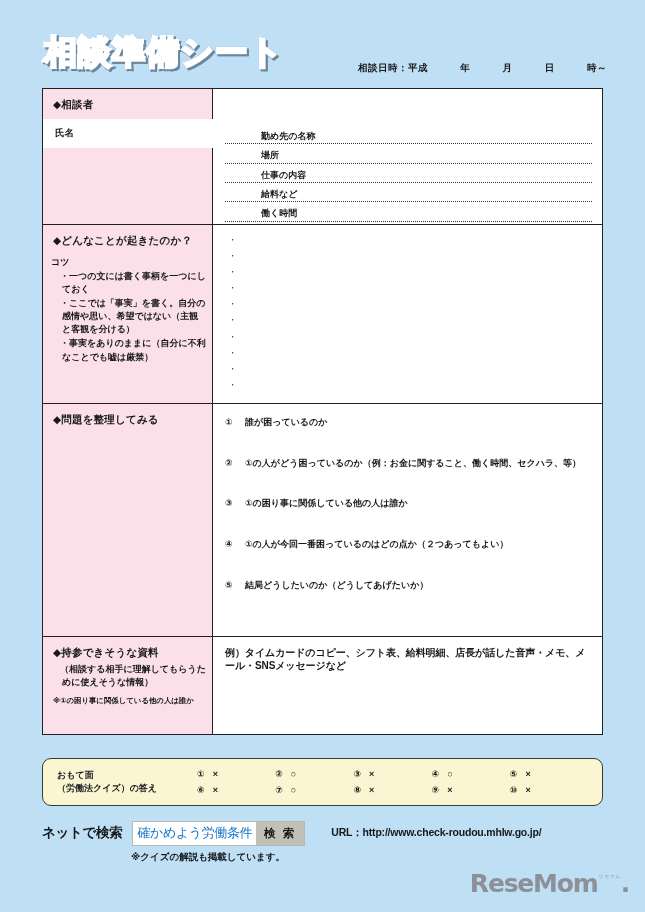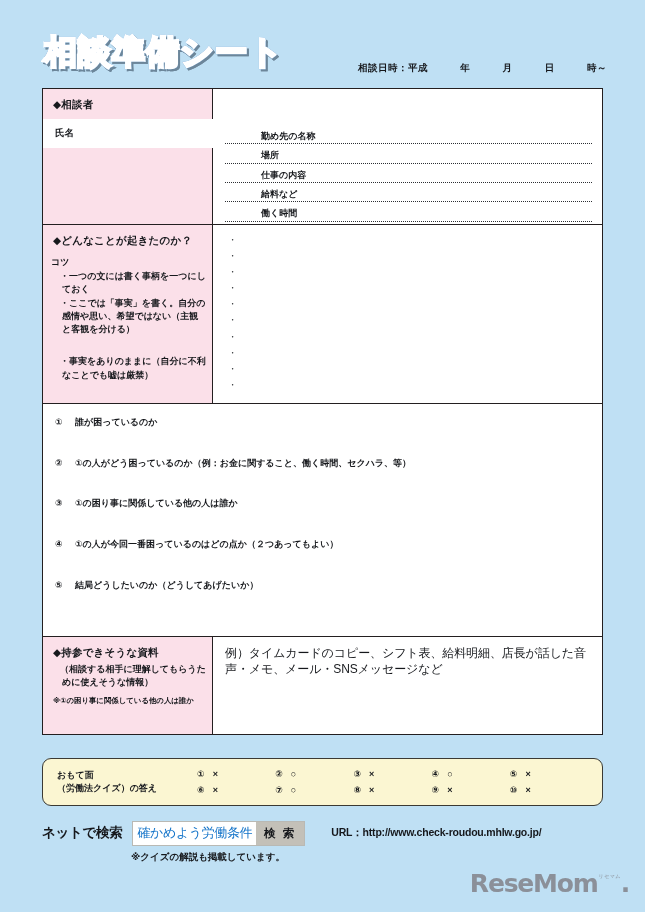--- a/index.html
+++ b/index.html
@@ -160,22 +160,22 @@
     color: #16181c;
     margin-bottom: 29px;
     line-height: 1.3;
   }
   .q-item:last-child { margin-bottom: 6px; }
   .q-num { width: 20px; flex: 0 0 20px; }
   .q-txt { flex: 1; }
 
   
   .material-ex {
-    font-size: 12px;
-    font-weight: normal;
+    font-size: 10px;
+    font-weight: bold;
     color: #16181c;
     line-height: 1.3;
     letter-spacing: -0.1px;
   }
 
   
   .quizbox {
     position: absolute;
     left: 42px;
     top: 758px;
@@ -357,39 +357,42 @@
         </div>
       </div>
     </div>
 
     <div class="row row-happened" style="height:179px;">
       <div class="lcell">
         <div class="lhead">◆どんなことが起きたのか？</div>
         <div class="lsub" style="padding-left:0;margin-top:9px;">コツ</div>
         <div class="lsub" style="margin-top:1px;">・一つの文には書く事柄を一つにしておく</div>
         <div class="lsub" style="margin-top:1px;">・ここでは「事実」を書く。自分の感情や思い、希望ではない（主観と客観を分ける）</div>
-        <div class="lsub" style="margin-top:19px;">・事実をありのままに（自分に不利なことでも嘘は厳禁）</div>
+        <div class="lsub" style="margin-top:1px;">・事実をありのままに（自分に不利なことでも嘘は厳禁）</div>
       </div>
       <div class="rcell">
         <div class="bullet-list">
           <div class="bt">・</div>
           <div class="bt">・</div>
           <div class="bt">・</div>
           <div class="bt">・</div>
           <div class="bt">・</div>
           <div class="bt">・</div>
           <div class="bt">・</div>
           <div class="bt">・</div>
           <div class="bt">・</div>
           <div class="bt">・</div>
         </div>
       </div>
     </div>
 
     <div class="row row-organize" style="height:233px;">
+      <div class="lcell">
+        <div class="lhead">◆問題を整理してみる</div>
+      </div>
       <div class="rcell">
         <div class="q-list">
           <div class="q-item">
             <span class="q-num">①</span>
             <span class="q-txt">誰が困っているのか</span>
           </div>
           <div class="q-item">
             <span class="q-num">②</span>
             <span class="q-txt">①の人がどう困っているのか（例：お金に関すること、働く時間、セクハラ、等）</span>
           </div>

